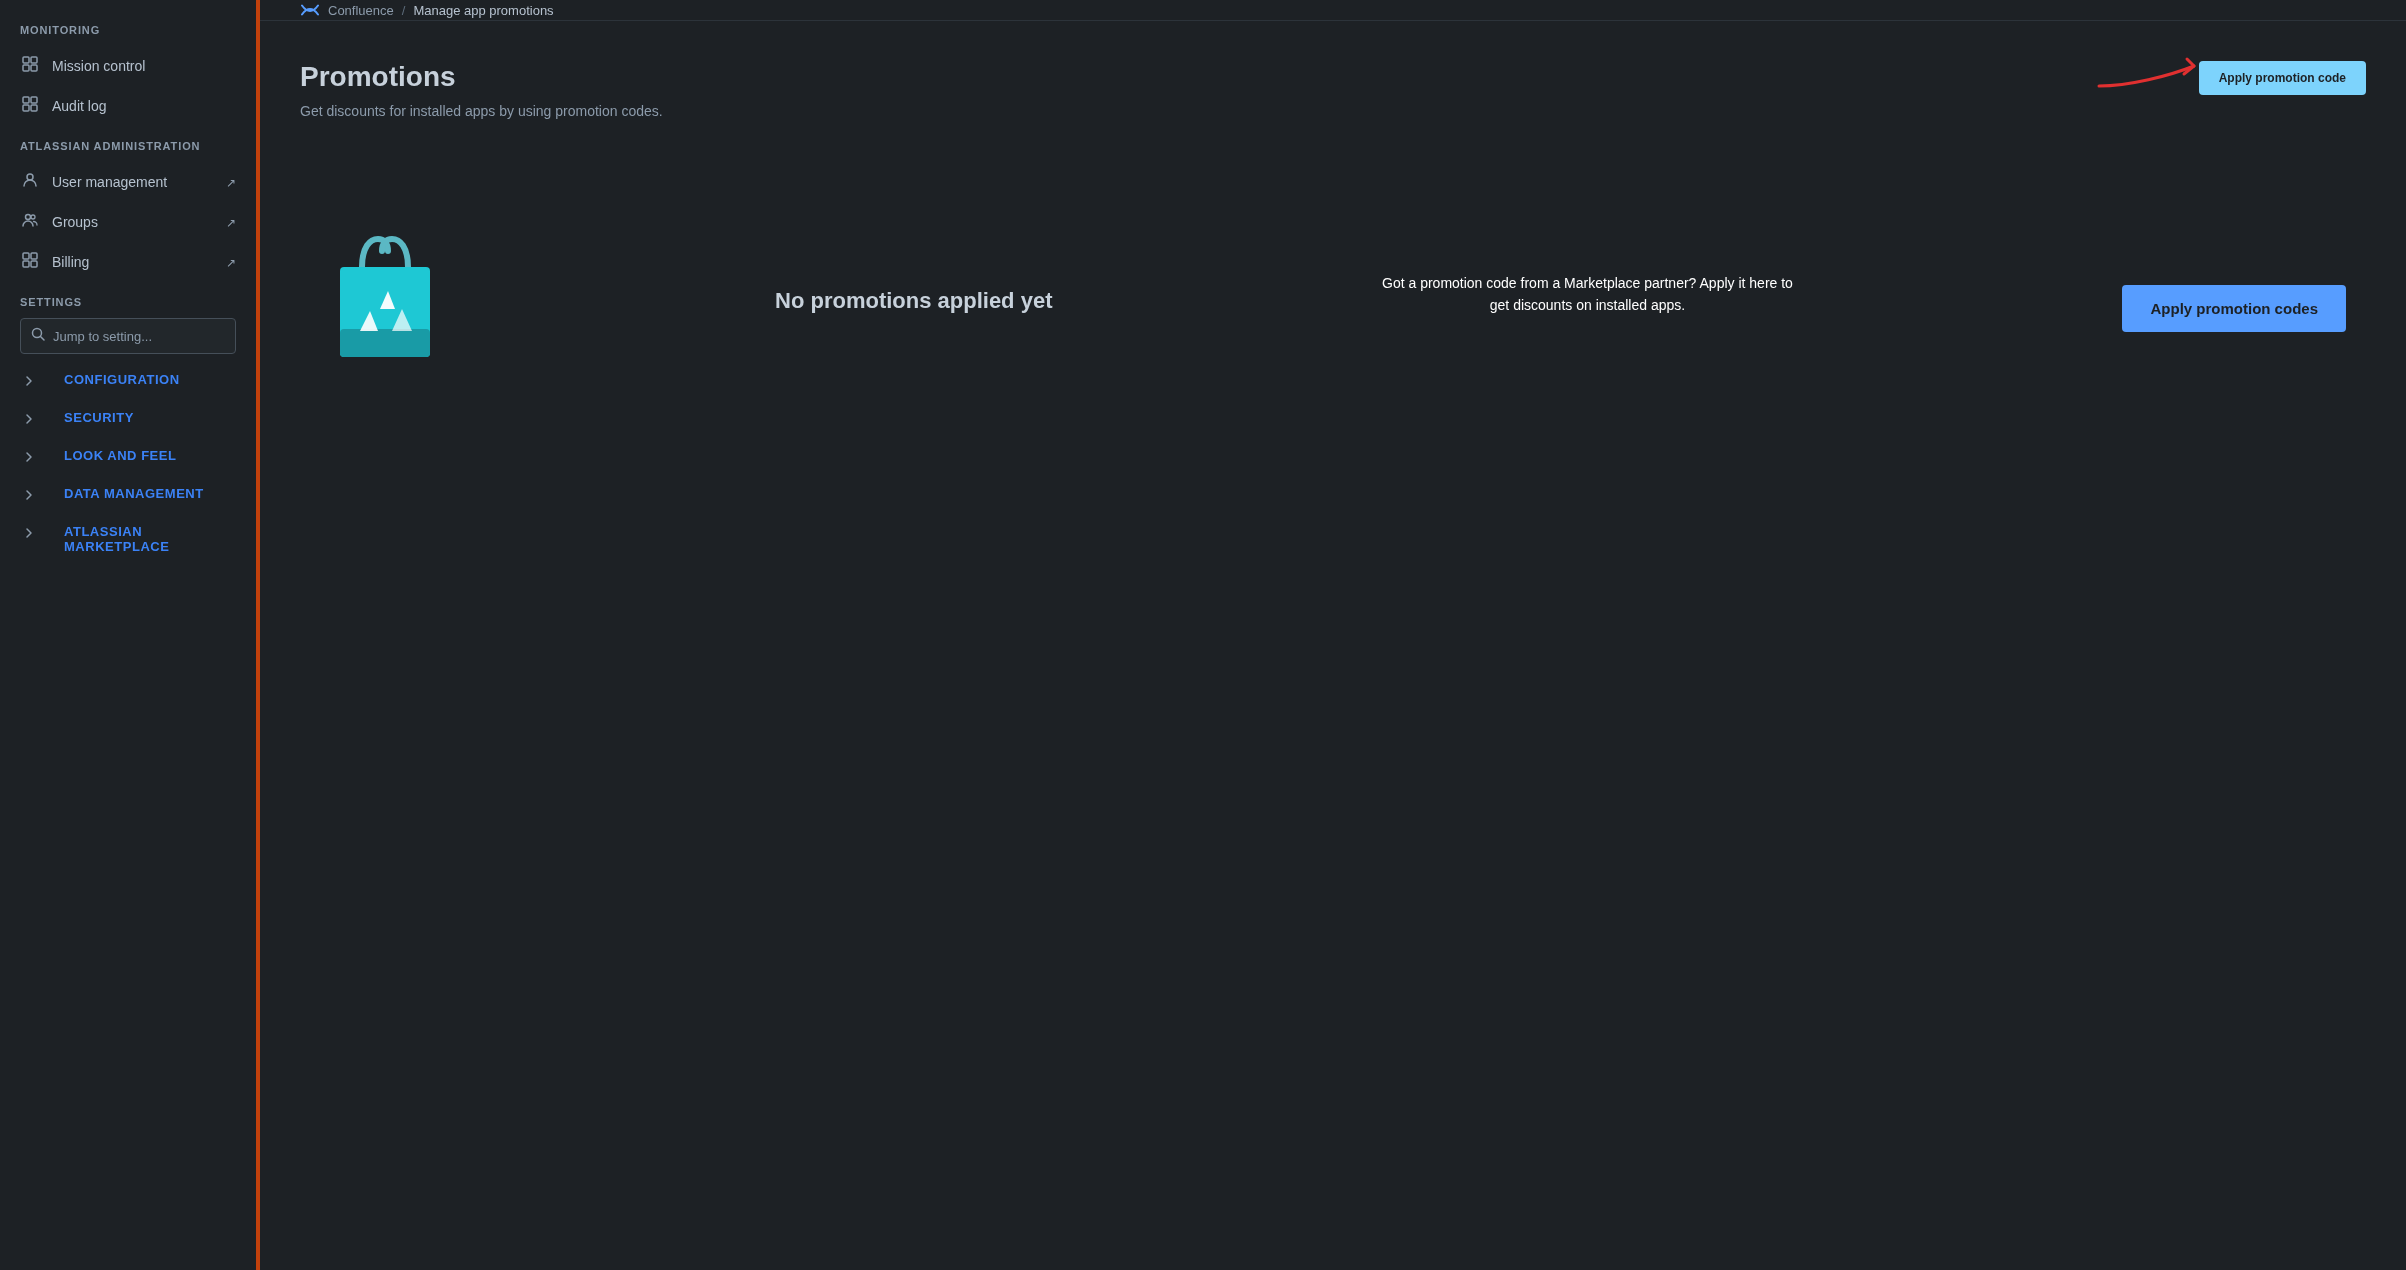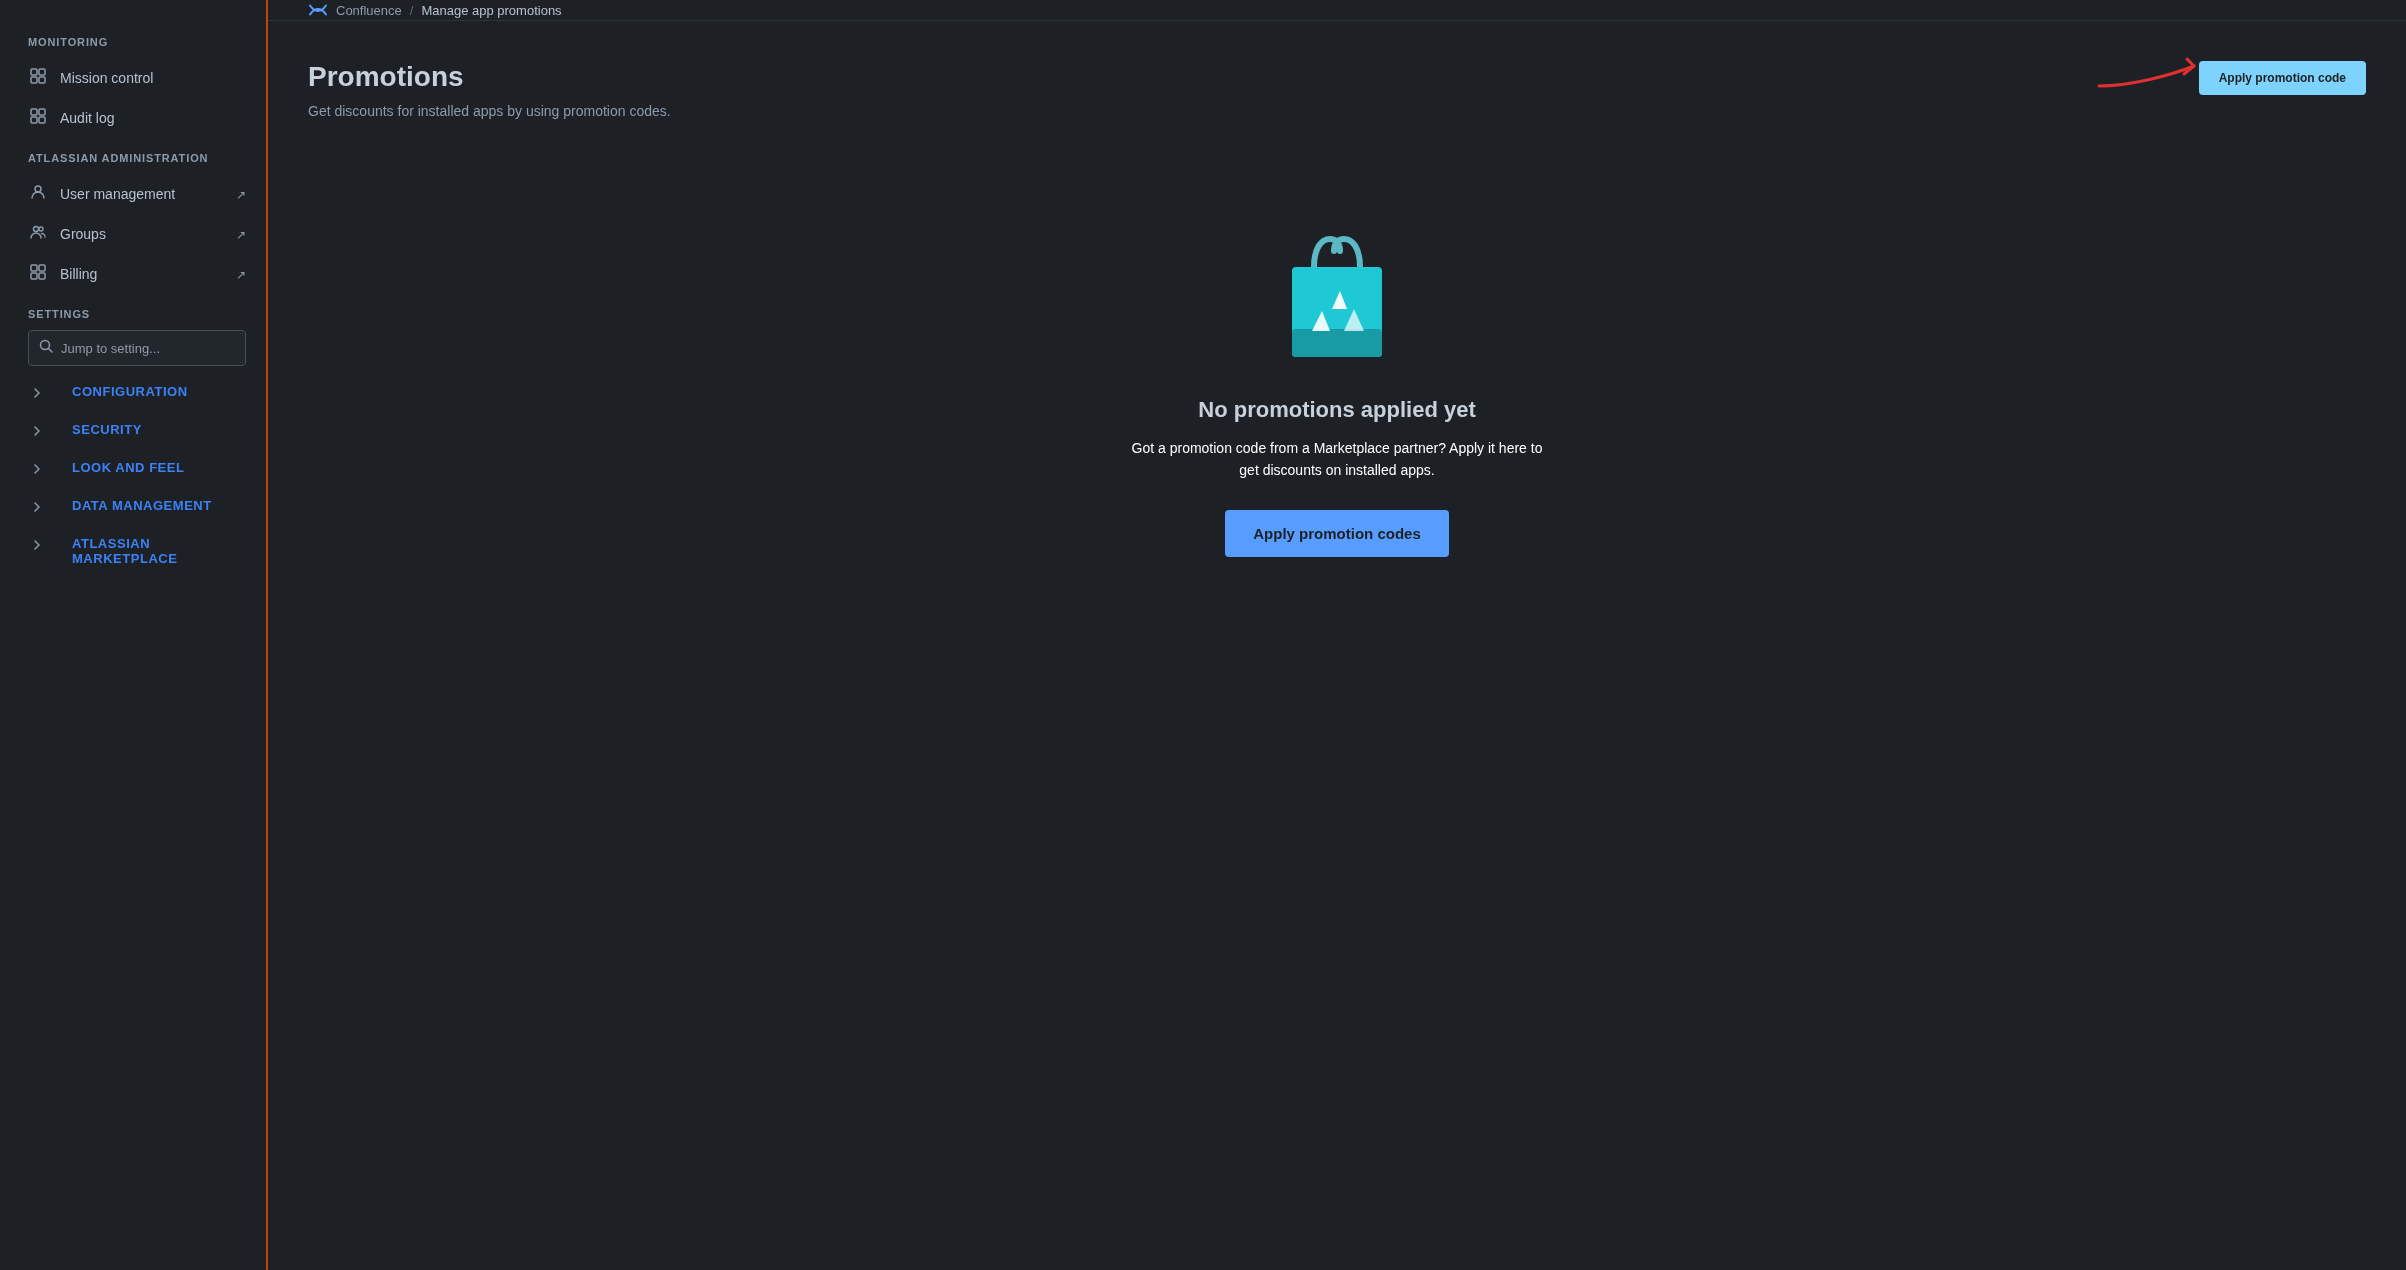--- a/index.html
+++ b/index.html
@@ -11,26 +11,25 @@
       display: flex;
       height: 100vh;
       overflow: hidden;
     }
 
     
     .sidebar {
       width: 260px;
       min-width: 260px;
       background-color: #1d2125;
-      border-right: 2px solid #c2410c;
+      border-right: 4px solid #c2410c;
       display: flex;
       flex-direction: column;
-      padding: 20px 0;
+      padding: 8px 0;
       overflow-y: auto;
-      margin-left: 8px;
     }
 
     .sidebar-section-label {
       font-size: 11px;
       font-weight: 700;
       color: #8c9bab;
       letter-spacing: 0.08em;
       padding: 16px 20px 8px 20px;
       text-transform: uppercase;
     }
@@ -189,21 +188,21 @@
       font-size: 12px;
       font-weight: 600;
       cursor: pointer;
       white-space: nowrap;
       flex-shrink: 0;
     }
 
     
     .empty-state {
       display: flex;
-      flex-direction: column;
+      flex-direction: row;
       align-items: center;
       justify-content: space-between;
       padding: 40px 20px;
       text-align: center;
     }
 
     .empty-state-icon {
       margin-bottom: 24px;
     }
 

